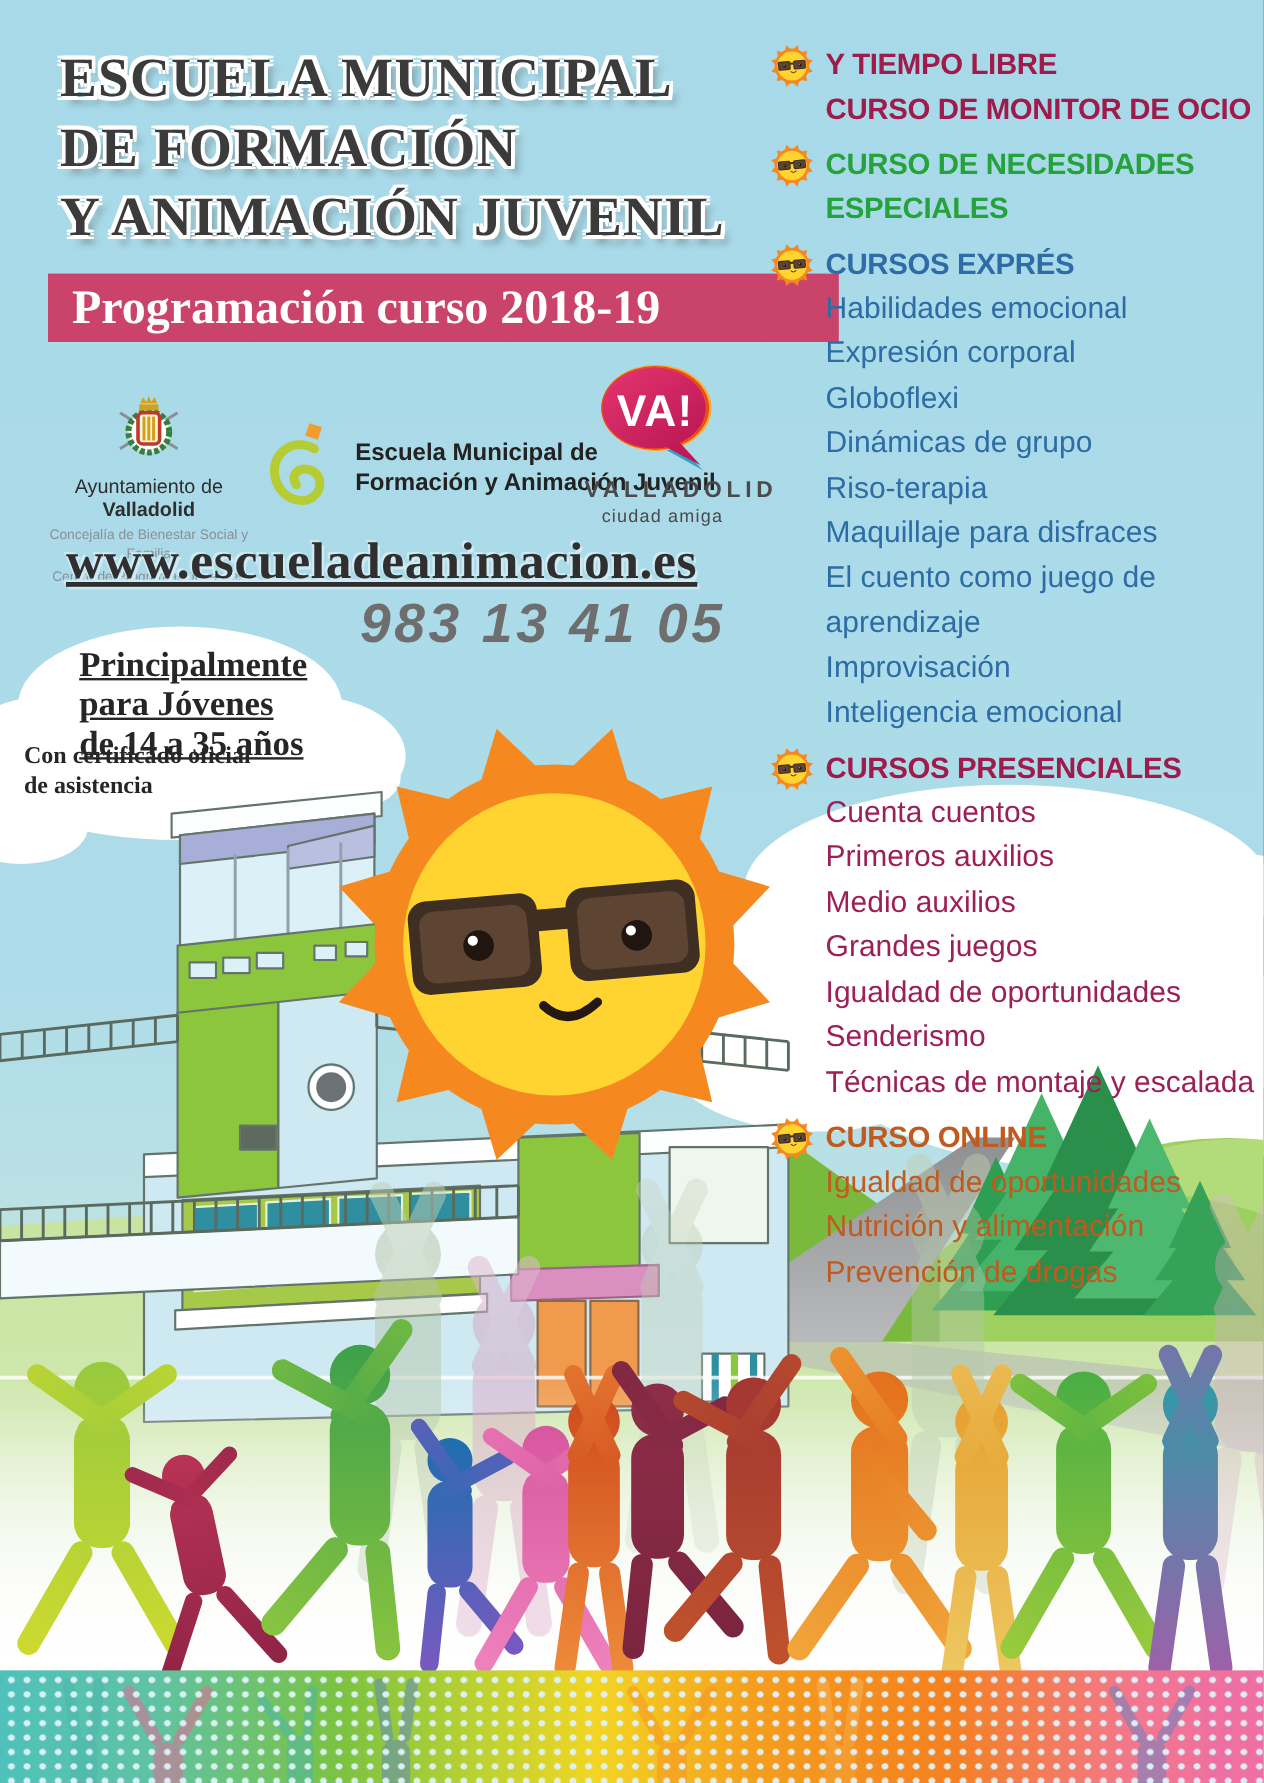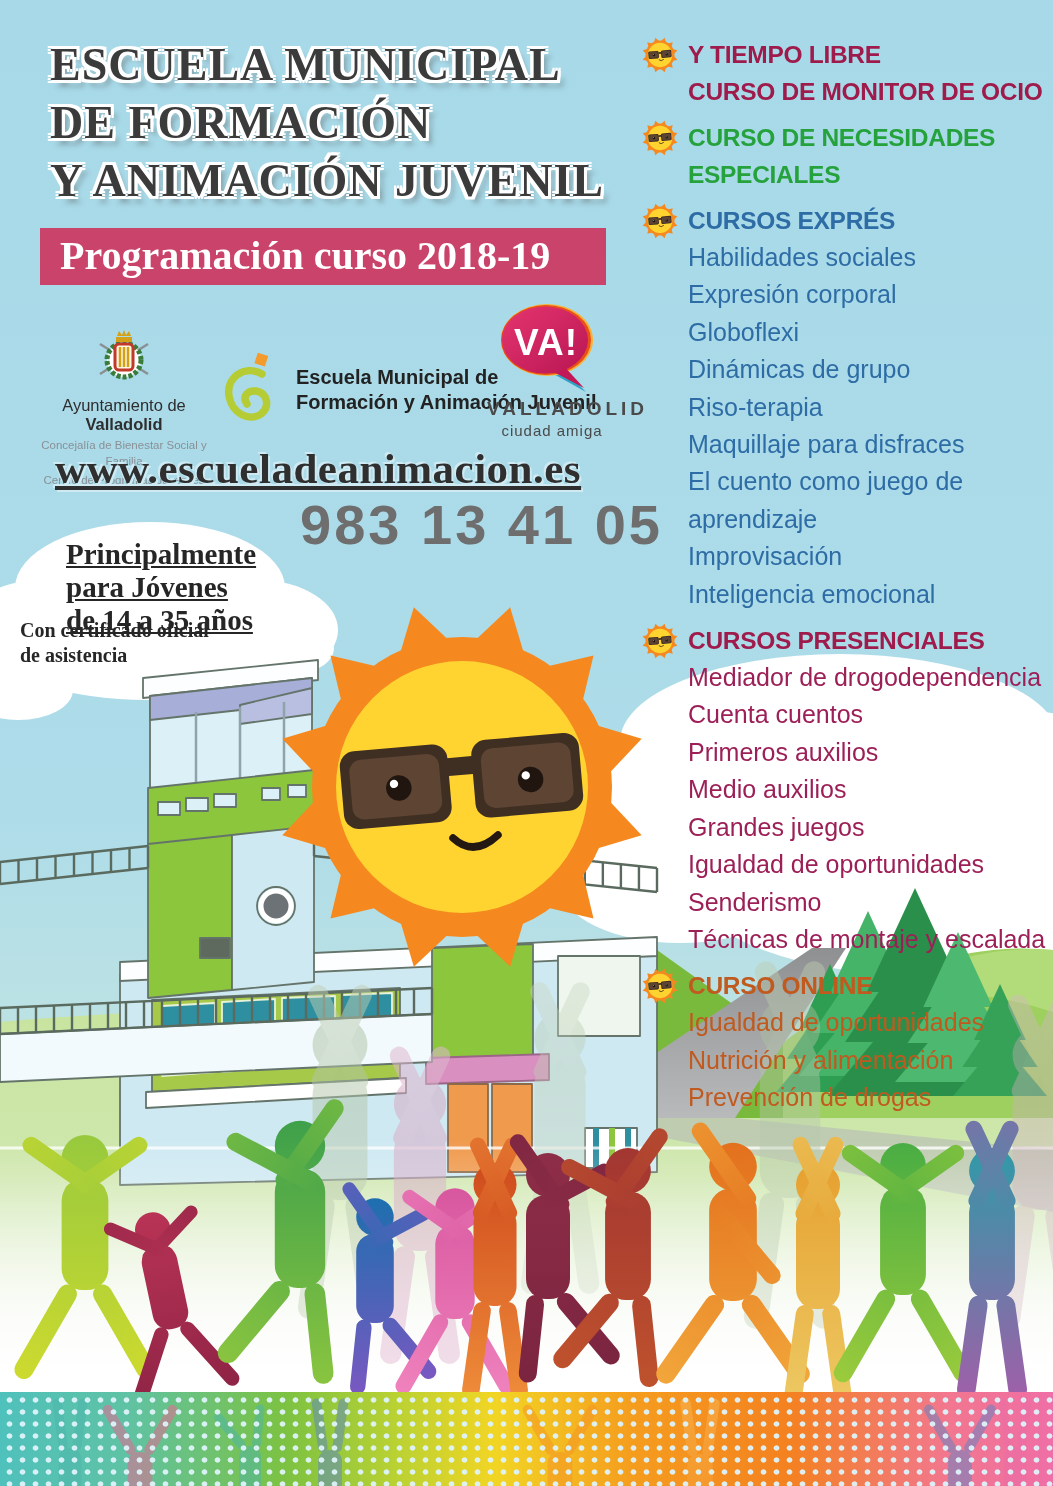--- a/index.html
+++ b/index.html
@@ -9,38 +9,38 @@
   .layer{position:absolute;left:0;top:0;}
   #scene{width:1053px;height:1486px;z-index:2;}
   .dots{position:absolute;left:0;top:1392px;width:1053px;height:94px;z-index:3;pointer-events:none;
     background-image:radial-gradient(rgba(222,243,250,.95) 2.4px, rgba(222,243,250,0) 3.3px);
     background-size:13px 12px;background-position:3px 2px;}
   .txt{position:absolute;z-index:5;}
   .title{left:50px;top:36px;font-family:"Liberation Serif",serif;font-weight:bold;
     font-size:46px;line-height:58px;color:#3b3b3b;letter-spacing:1px;
     text-shadow:-3px -3px 0 #fff,3px -3px 0 #fff,-3px 3px 0 #fff,3px 3px 0 #fff,
       -3px 0 0 #fff,3px 0 0 #fff,0 -3px 0 #fff,0 3px 0 #fff,6px 7px 5px rgba(70,70,70,.35);}
-  .banner{left:40px;top:228px;width:566px;height:57px;background:#c9436a;color:#fff;
+  .banner{left:40px;top:228px;width:659px;height:57px;background:#c9436a;color:#fff;
     font-family:"Liberation Serif",serif;font-weight:bold;font-size:40px;line-height:56px;
     padding-left:20px;box-sizing:border-box;}
   .logo-ayto{left:24px;top:328px;width:200px;text-align:center;color:#2e2e2e;}
   .logo-ayto .nm{font-size:16.5px;margin-top:4px;}
   .logo-ayto .sub{font-size:11.5px;color:#8a9096;line-height:16px;margin-top:3px;}
   .logo-esc{left:222px;top:352px;display:flex;align-items:center;gap:20px;color:#222;}
   .logo-esc .t{font-size:20px;font-weight:bold;line-height:25px;}
   .logo-va{left:487px;top:300px;width:130px;text-align:center;}
   .logo-va .bub{position:relative;width:104px;height:96px;margin:0 auto;}
   .logo-va .va-word{position:absolute;left:0;top:22px;width:92px;text-align:center;color:#fff;
     font-weight:bold;font-size:37px;letter-spacing:1px;}
   .logo-va .city{font-size:19px;font-weight:bold;letter-spacing:4px;color:#4a4a4a;margin-top:2px;}
   .logo-va .tag{font-size:15px;color:#4a4a4a;letter-spacing:1px;margin-top:2px;}
   .website{left:55px;top:444px;font-family:"Liberation Serif",serif;font-weight:bold;
     font-size:43px;color:#2f2f2f;letter-spacing:.5px;
     text-shadow:-2px -2px 0 #cfeaf2,2px 2px 0 #cfeaf2;text-decoration:underline;}
-  .phone{left:300px;top:492px;font-weight:bold;font-size:56px;color:#6e6e6e;letter-spacing:3px;}
+  .phone{left:300px;top:492px;font-weight:bold;font-size:46px;color:#6e6e6e;letter-spacing:3px;font-style:italic;}
   .audience{left:66px;top:538px;font-family:"Liberation Serif",serif;font-weight:bold;
     font-size:29px;line-height:33px;color:#262626;text-decoration:underline;}
   .certificate{left:20px;top:618px;font-family:"Liberation Serif",serif;font-weight:bold;
     font-size:20px;line-height:25px;color:#262626;}
   #course-list{left:640px;top:36px;width:412px;}
   .course-section{margin-bottom:9px;}
   .course-heading{position:relative;padding-left:48px;font-weight:bold;font-size:24.5px;
     line-height:37px;letter-spacing:-.3px;}
   .sun-bullet{position:absolute;left:-2px;top:-3px;width:44px;height:44px;}
   .course-items{list-style:none;margin:0;padding:0 0 0 48px;font-size:25px;line-height:37.4px;}
@@ -730,21 +730,21 @@
                   <circle cx="28.67" cy="21.855" r="1.2325000000000002" fill="#20150f"></circle>
                   <circle cx="15.475" cy="21.13" r="0.406" fill="#fff"></circle>
                   <circle cx="28.235" cy="21.42" r="0.406" fill="#fff"></circle>
                 </g>
                 <path d="M 21.13 26.93 q 2.0300000000000002 1.885 4.35 -0.29" fill="none" stroke="#241813" stroke-width="0.7250000000000001" stroke-linecap="round"></path>
               </g>
             </svg></span>
           <div>CURSOS EXPRÉS</div>
         </div>
         <ul class="course-items" style="color: rgb(45, 108, 165);">
-          <li>Habilidades sociales</li>
+          <li>Habilidades emocional</li>
           <li>Expresión corporal</li>
           <li>Globoflexi</li>
           <li>Dinámicas de grupo</li>
           <li>Riso-terapia</li>
           <li>Maquillaje para disfraces</li>
           <li>El cuento como juego de aprendizaje</li>
           <li>Improvisación</li>
           <li>Inteligencia emocional</li>
         </ul>
       </div>
@@ -776,21 +776,20 @@
                   <circle cx="28.67" cy="21.855" r="1.2325000000000002" fill="#20150f"></circle>
                   <circle cx="15.475" cy="21.13" r="0.406" fill="#fff"></circle>
                   <circle cx="28.235" cy="21.42" r="0.406" fill="#fff"></circle>
                 </g>
                 <path d="M 21.13 26.93 q 2.0300000000000002 1.885 4.35 -0.29" fill="none" stroke="#241813" stroke-width="0.7250000000000001" stroke-linecap="round"></path>
               </g>
             </svg></span>
           <div>CURSOS PRESENCIALES</div>
         </div>
         <ul class="course-items" style="color: rgb(156, 32, 87);">
-          <li>Mediador de drogodependencia</li>
           <li>Cuenta cuentos</li>
           <li>Primeros auxilios</li>
           <li>Medio auxilios</li>
           <li>Grandes juegos</li>
           <li>Igualdad de oportunidades</li>
           <li>Senderismo</li>
           <li>Técnicas de montaje y escalada</li>
         </ul>
       </div>
       <div class="course-section">

